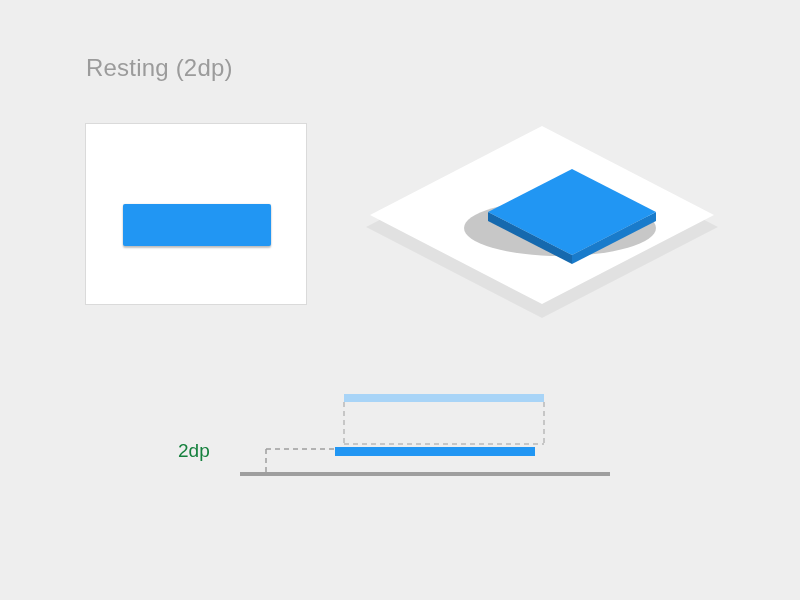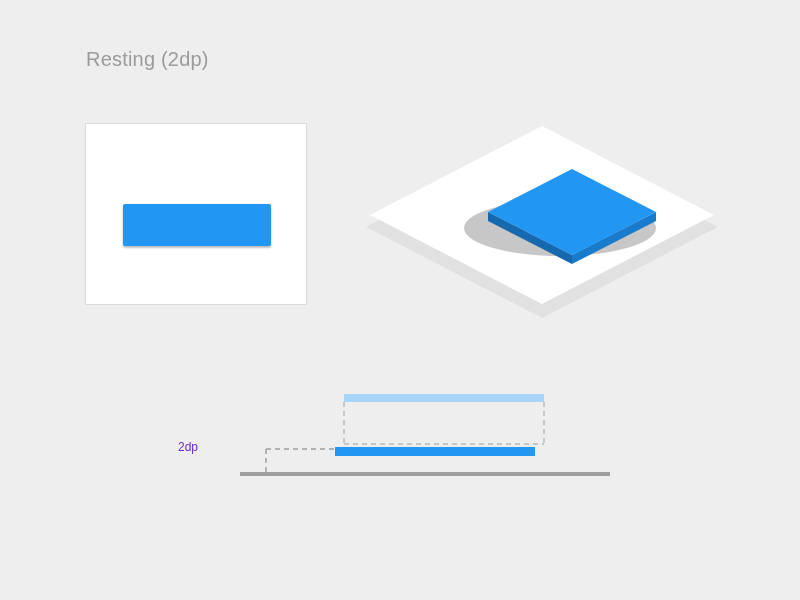--- a/index.html
+++ b/index.html
@@ -7,23 +7,23 @@
     padding: 0;
     width: 800px;
     height: 600px;
     background: #EEEEEE;
     font-family: "Helvetica Neue", Arial, sans-serif;
     color: #9B9B9B;
     overflow: hidden;
   }
   .title {
     position: absolute;
-    top: 48px;
+    top: 54px;
     left: 86px;
-    font-size: 20px;
+    font-size: 24px;
     letter-spacing: 0.2px;
   }
   
   .card-front {
     position: absolute;
     top: 123px;
     left: 85px;
     width: 222px;
     height: 182px;
     background: #fff;
@@ -55,22 +55,22 @@
     top: 384px;
     left: 170px;
     width: 470px;
     height: 120px;
   }
   .side svg { display: block; }
   .side-label {
     position: absolute;
     top: 440px;
     left: 178px;
-    font-size: 12px;
-    color: #6d28d9;
+    font-size: 19px;
+    color: #15803d;
   }
 </style>
 </head>
 <body>
 
 <div class="title">Resting (2dp)</div>
 
 <div class="card-front">
   <div class="btn-front"></div>
 </div>

